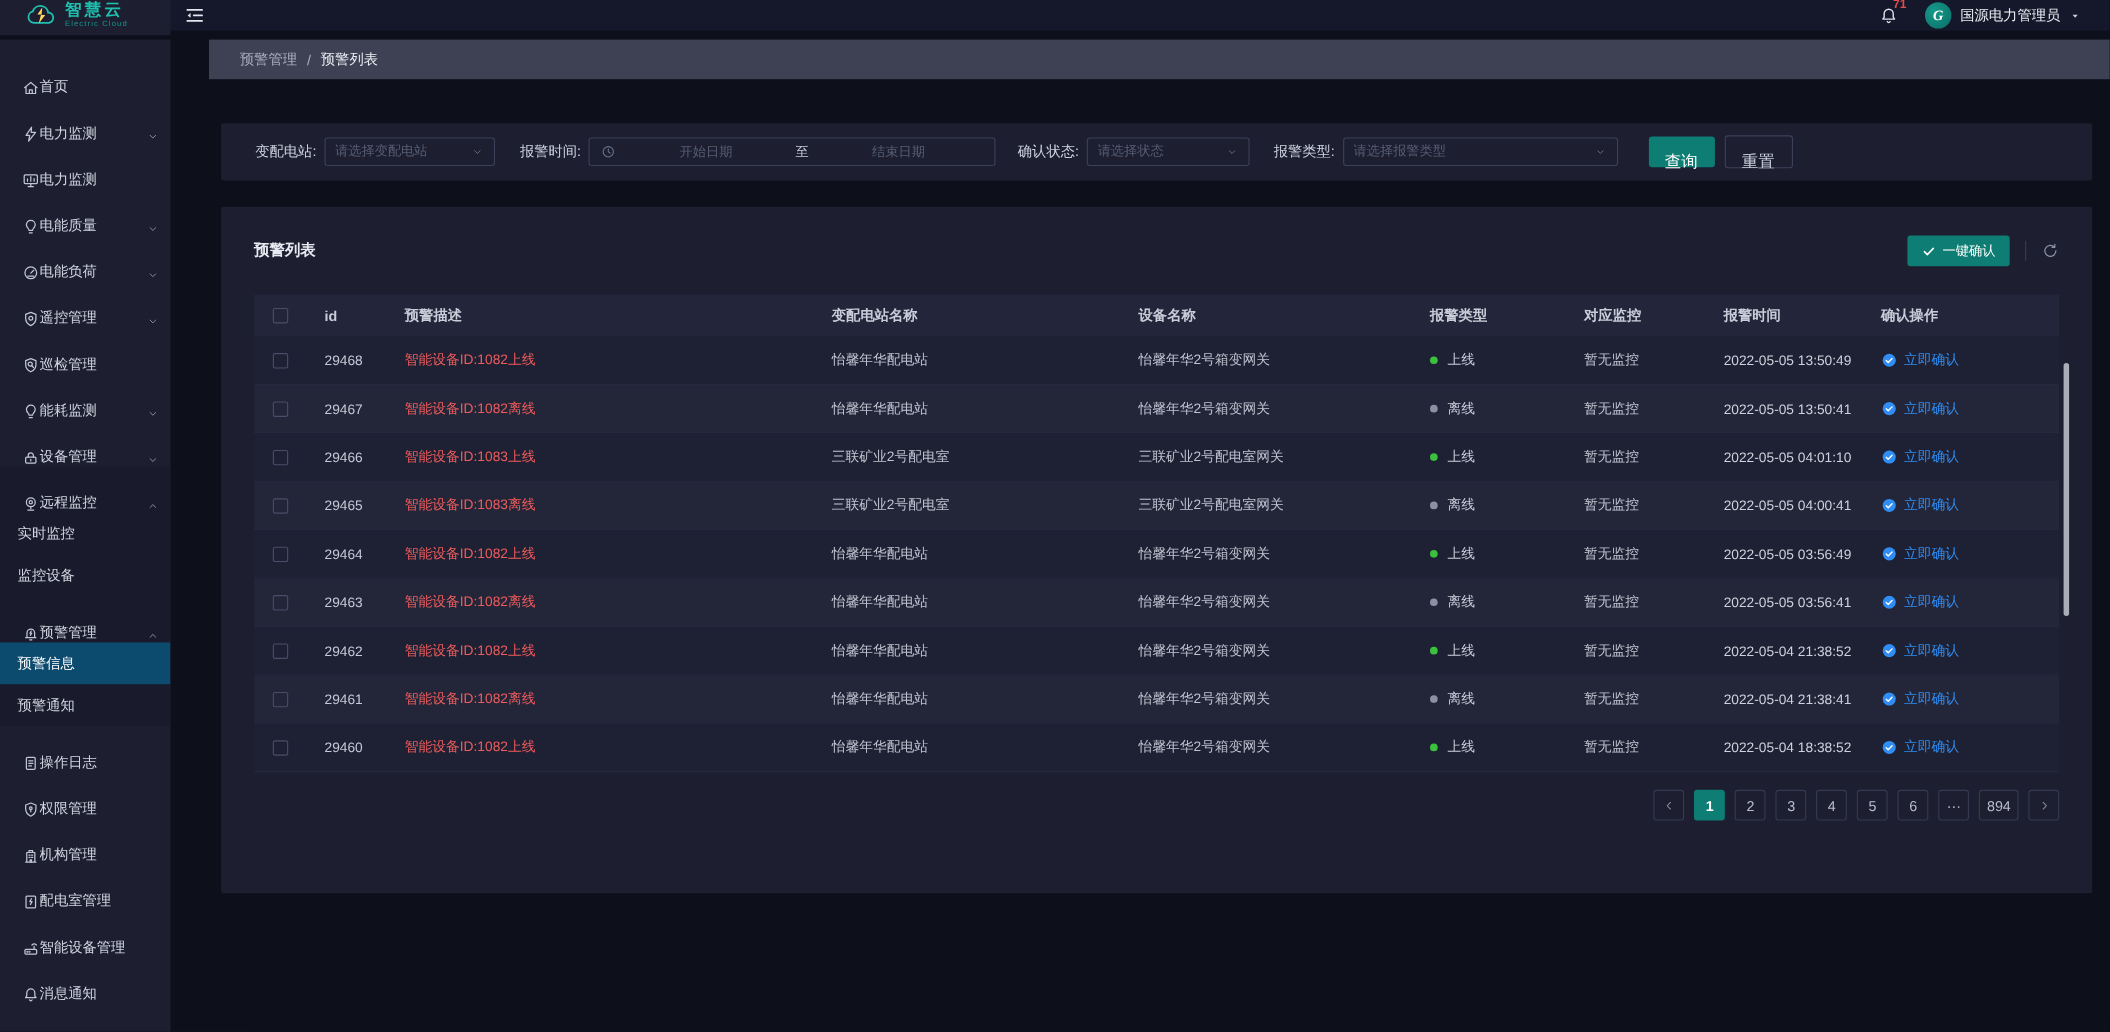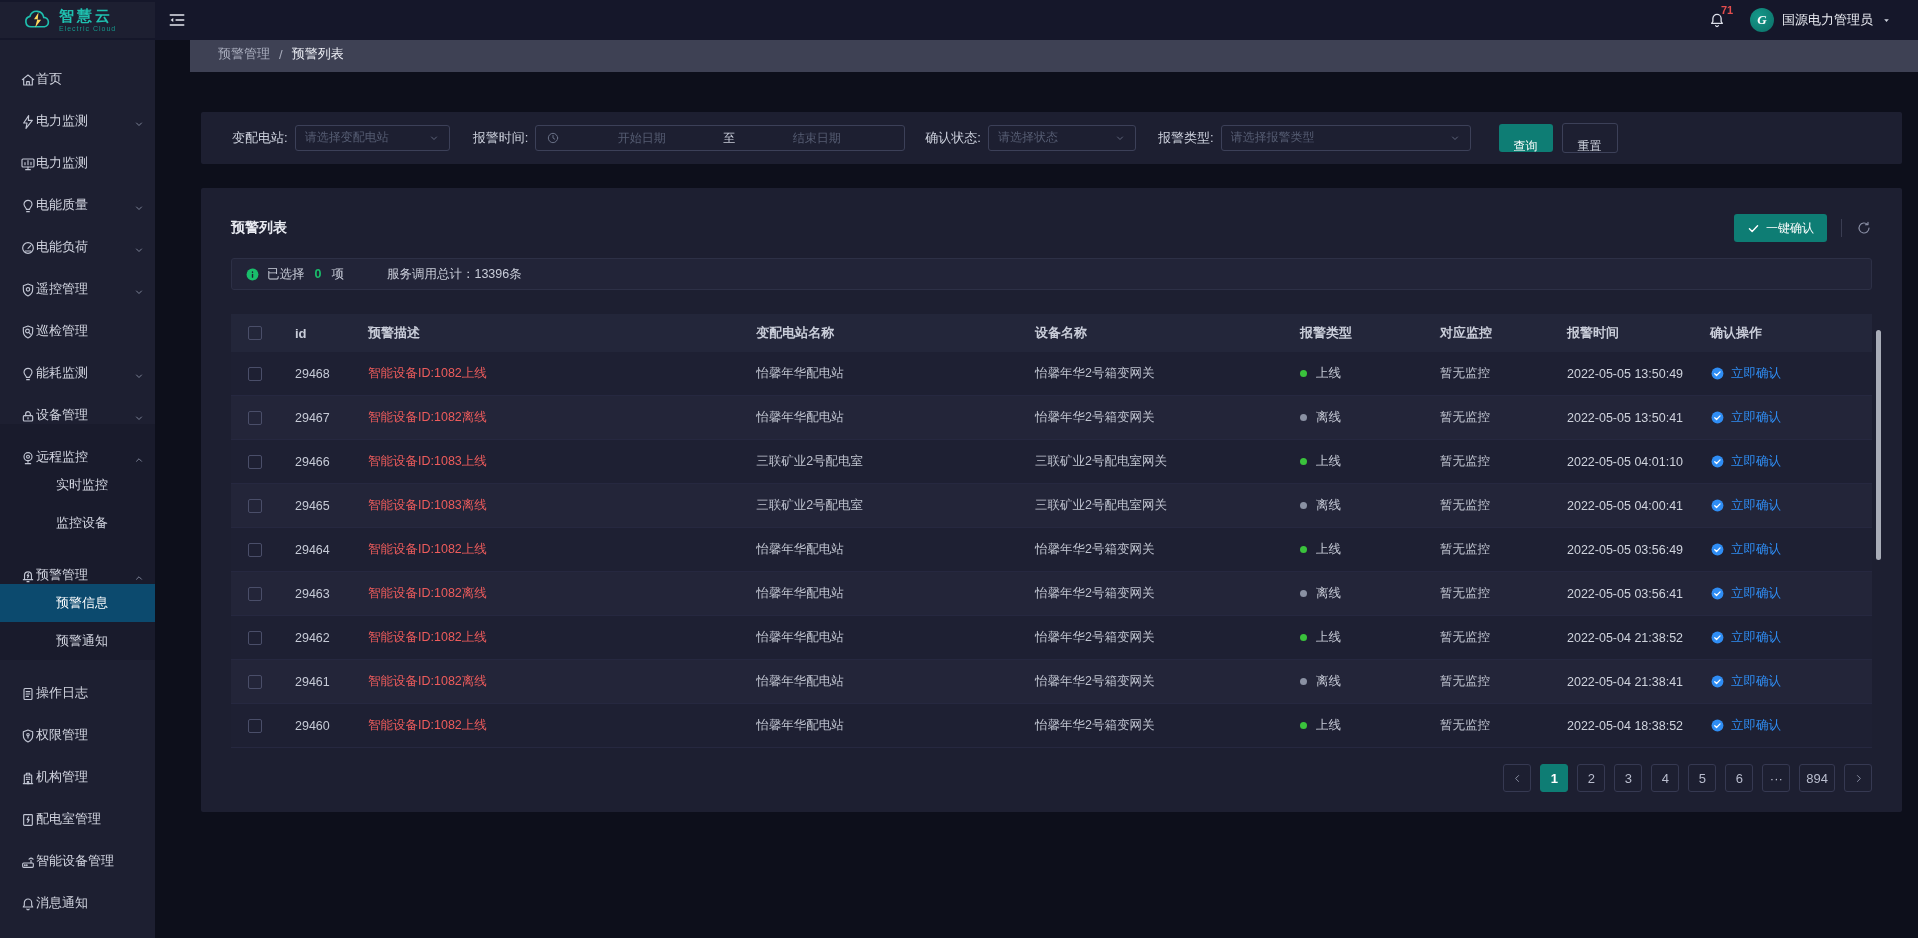--- a/index.html
+++ b/index.html
@@ -2,21 +2,21 @@
 <html><head>
 <meta charset="utf-8">
 <style>
   *{box-sizing:border-box;margin:0;padding:0}
   html,body{width:1918px;height:938px}
   body{position:relative;overflow:hidden;background:#0d0f1b;
        font-family:"Liberation Sans","DejaVu Sans",sans-serif;color:#c6cad6;font-size:13px}
   svg{display:block}
 
   
-  .header{position:absolute;top:0;left:0;right:0;height:40px;background:#15172a;
+  .header{position:absolute;top:0;left:0;right:0;height:28px;background:#15172a;
           display:flex;align-items:center;z-index:6}
   .logo{width:155px;height:36px;background:#1d1f31;display:flex;align-items:center;
         gap:7px;padding-left:22px;flex:none}
   .logo-text{display:flex;flex-direction:column;line-height:1}
   .logo-cn{color:#1fc0af;font-weight:bold;font-size:15px;letter-spacing:3px}
   .logo-en{color:#16968a;font-size:7px;letter-spacing:1px;margin-top:2px}
   .hamburger{margin-left:12px;width:20px;height:20px;color:#e3e6ee;cursor:pointer}
   .header-right{margin-left:auto;display:flex;align-items:center;gap:24px;padding-right:26px}
   .bell-wrap{position:relative;width:18px;height:18px;color:#dfe2ec;cursor:pointer}
   .badge{position:absolute;top:-7px;left:13px;color:#e34d4d;font-size:11px;font-weight:bold}
@@ -28,21 +28,21 @@
 
   
   .sidebar{position:absolute;top:36px;left:0;bottom:0;width:155px;background:#1d1f31;
            padding-top:10px;overflow:hidden;z-index:5}
   .menu-item{height:42px;display:flex;align-items:flex-end;padding:0 10px 0 20px;
              color:#d2d5e0;cursor:pointer;white-space:nowrap}
   .mi-icon{width:16px;height:16px;color:#c2c6d4;flex:none}
   .mi-label{flex:1;overflow:hidden}
   .mi-chevron{width:12px;height:12px;color:#8d93a8;flex:none}
   .menu-group{background:#191b2c}
-  .submenu-item{height:38px;display:flex;align-items:center;padding-left:56px;
+  .submenu-item{height:38px;display:flex;align-items:center;padding-left:16px;
                 color:#d2d5e0;cursor:pointer;white-space:nowrap}
   .submenu-item.active{background:#0c4a6e;color:#ffffff}
 
   
   .main{position:absolute;left:155px;top:36px;right:0;bottom:0}
   .breadcrumb{margin-left:35px;height:36px;background:#3e4154;display:flex;align-items:center;
               gap:9px;padding-left:28px}
   .bc-section{color:#a9adbd;cursor:pointer}
   .bc-sep{color:#a9adbd}
   .bc-current{color:#eceef4}
@@ -59,21 +59,21 @@
   .selectbox input{flex:1;min-width:0;background:transparent;border:none;outline:none;
                    color:#ced2de;font-size:12px;font-family:Liberation Mono, monospace}
   input::placeholder{color:#565d73}
   .sel-chevron{width:12px;height:12px;color:#6a7188;flex:none}
   .daterange{height:26px;border:1px solid #3c4058;border-radius:3px;display:flex;align-items:center;
              padding:0 10px;gap:4px}
   .clock{width:14px;height:14px;color:#6a7188;flex:none}
   .dr-input{flex:1;min-width:0;text-align:center;background:transparent;border:none;outline:none;
             color:#ced2de;font-size:12px;font-family:inherit}
   .dr-sep{color:#c8ccd8;font-size:12px;flex:none}
-  .btn{height:26px;padding:14px 15px;border-radius:3px;font-size:12px;cursor:pointer;font-family:inherit}
+  .btn{height:26px;padding:14px 15px;border-radius:3px;font-size:15px;cursor:pointer;font-family:inherit}
   .btn-primary{background:#0e7d74;color:#fff;border:none}
   .btn-ghost{background:transparent;color:#ced2de;border:1px solid #3c4058}
 
   
   .table-panel{margin-top:24px;height:624px;background:#1d1f31;border-radius:2px;
                padding:24px 30px 20px 30px;position:relative}
   .panel-head{height:32px;display:flex;align-items:center;justify-content:space-between}
   .panel-title{font-size:14px;font-weight:bold;color:#e8eaf1}
   .head-actions{display:flex;align-items:center;gap:14px}
   .btn-confirm{height:28px;padding:0 13px;background:#0e7d74;color:#fff;border:none;border-radius:3px;
@@ -443,33 +443,20 @@
           </button>
           <span class="vdivider"></span>
           <span class="refresh">
               <svg viewBox="0 0 24 24" fill="none" stroke="currentColor" stroke-width="1.7" stroke-linecap="round" stroke-linejoin="round" width="100%" height="100%">
                 <path d="M19.5 12a7.5 7.5 0 1 1-2.1-5.2M18 3.4v3.8h-3.8"></path>
               </svg>
             </span>
         </div>
       </div>
 
-      <div class="info-bar">
-        <span class="info-ic">
-            <svg viewBox="0 0 24 24" width="100%" height="100%">
-              <circle cx="12" cy="12" r="9.5" fill="#19be6b"></circle>
-              <circle cx="12" cy="8.2" r="1.25" fill="#1d1f31"></circle>
-              <rect x="10.9" y="10.8" width="2.2" height="6.4" rx="1" fill="#1d1f31"></rect>
-            </svg>
-          </span>
-        <span>已选择</span>
-        <span class="sel-count">0</span>
-        <span>项</span>
-        <span class="total"><span>服务调用总计：</span><span>13396条</span></span>
-      </div>
 
       <div class="table">
         <div class="trow thead" id="thead">
           <div class="cell-check">
             <span class="checkbox"></span>
           </div>
         <div>id</div>
             <div>预警描述</div>
             <div>变配电站名称</div>
             <div>设备名称</div>

